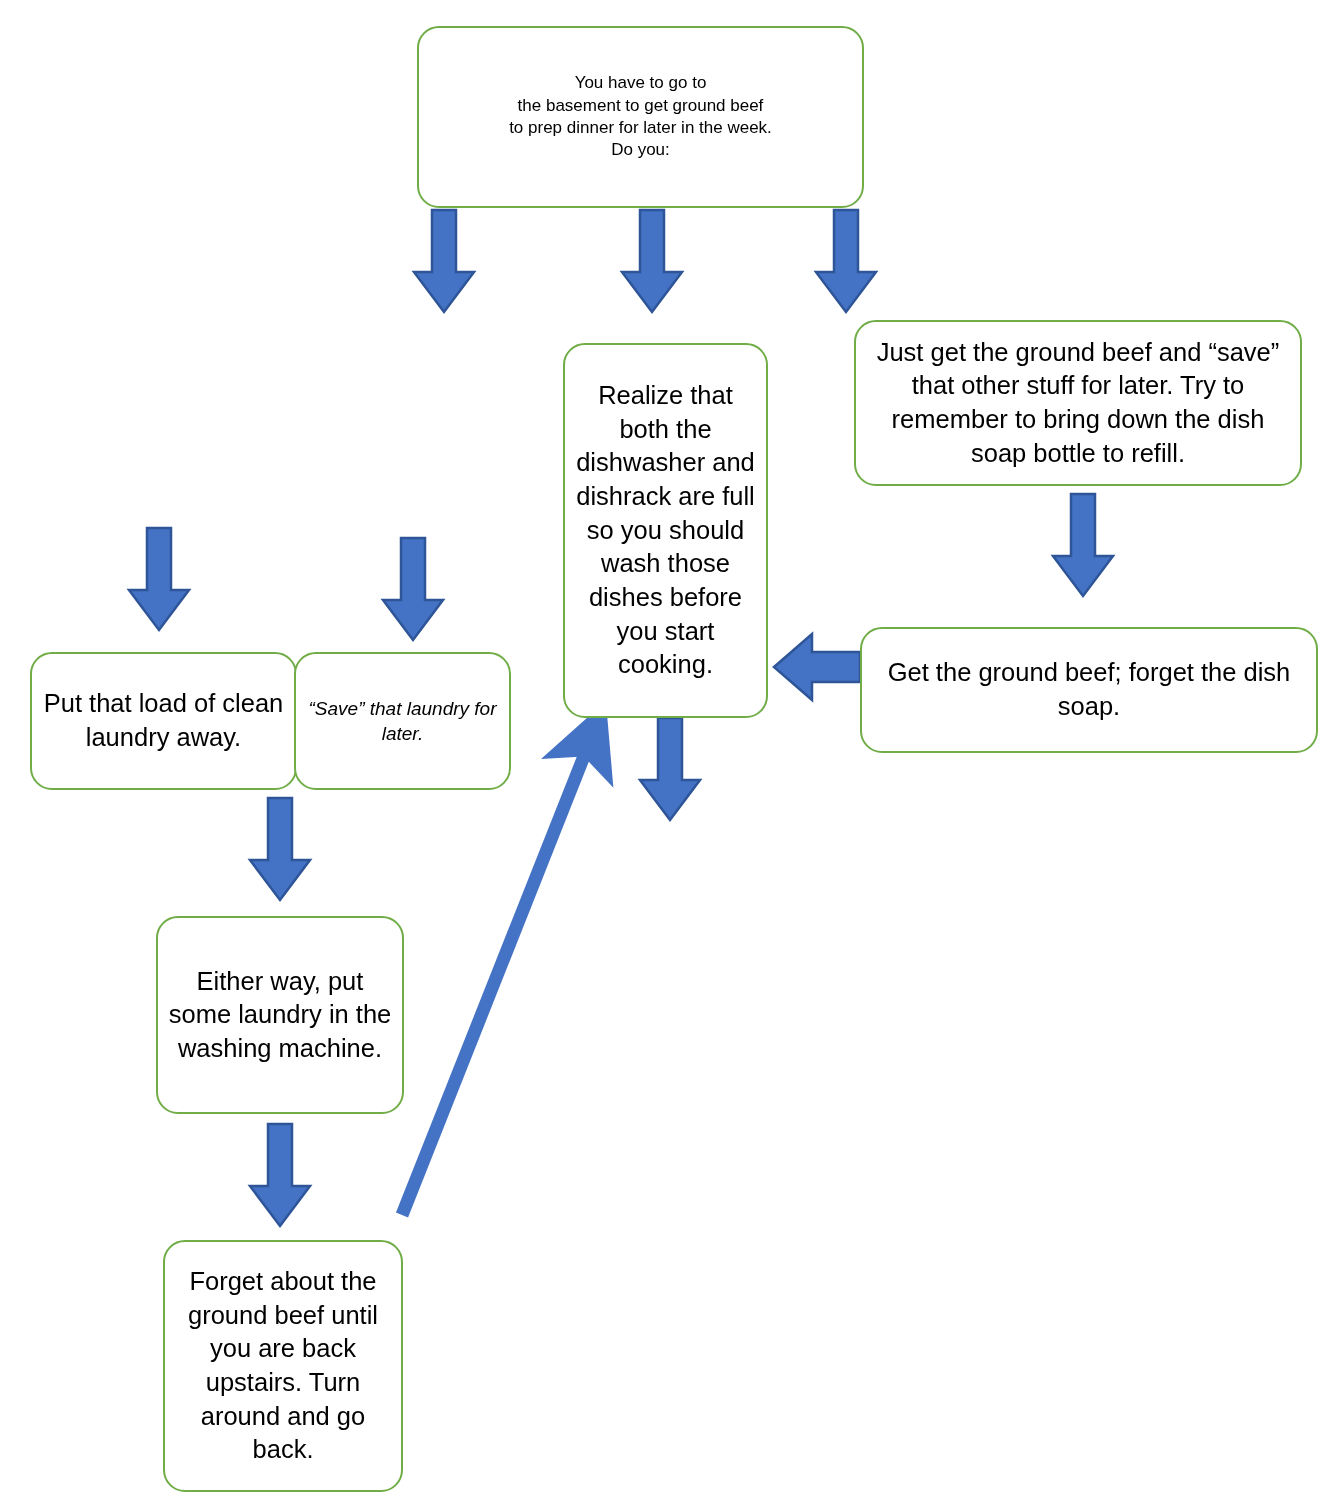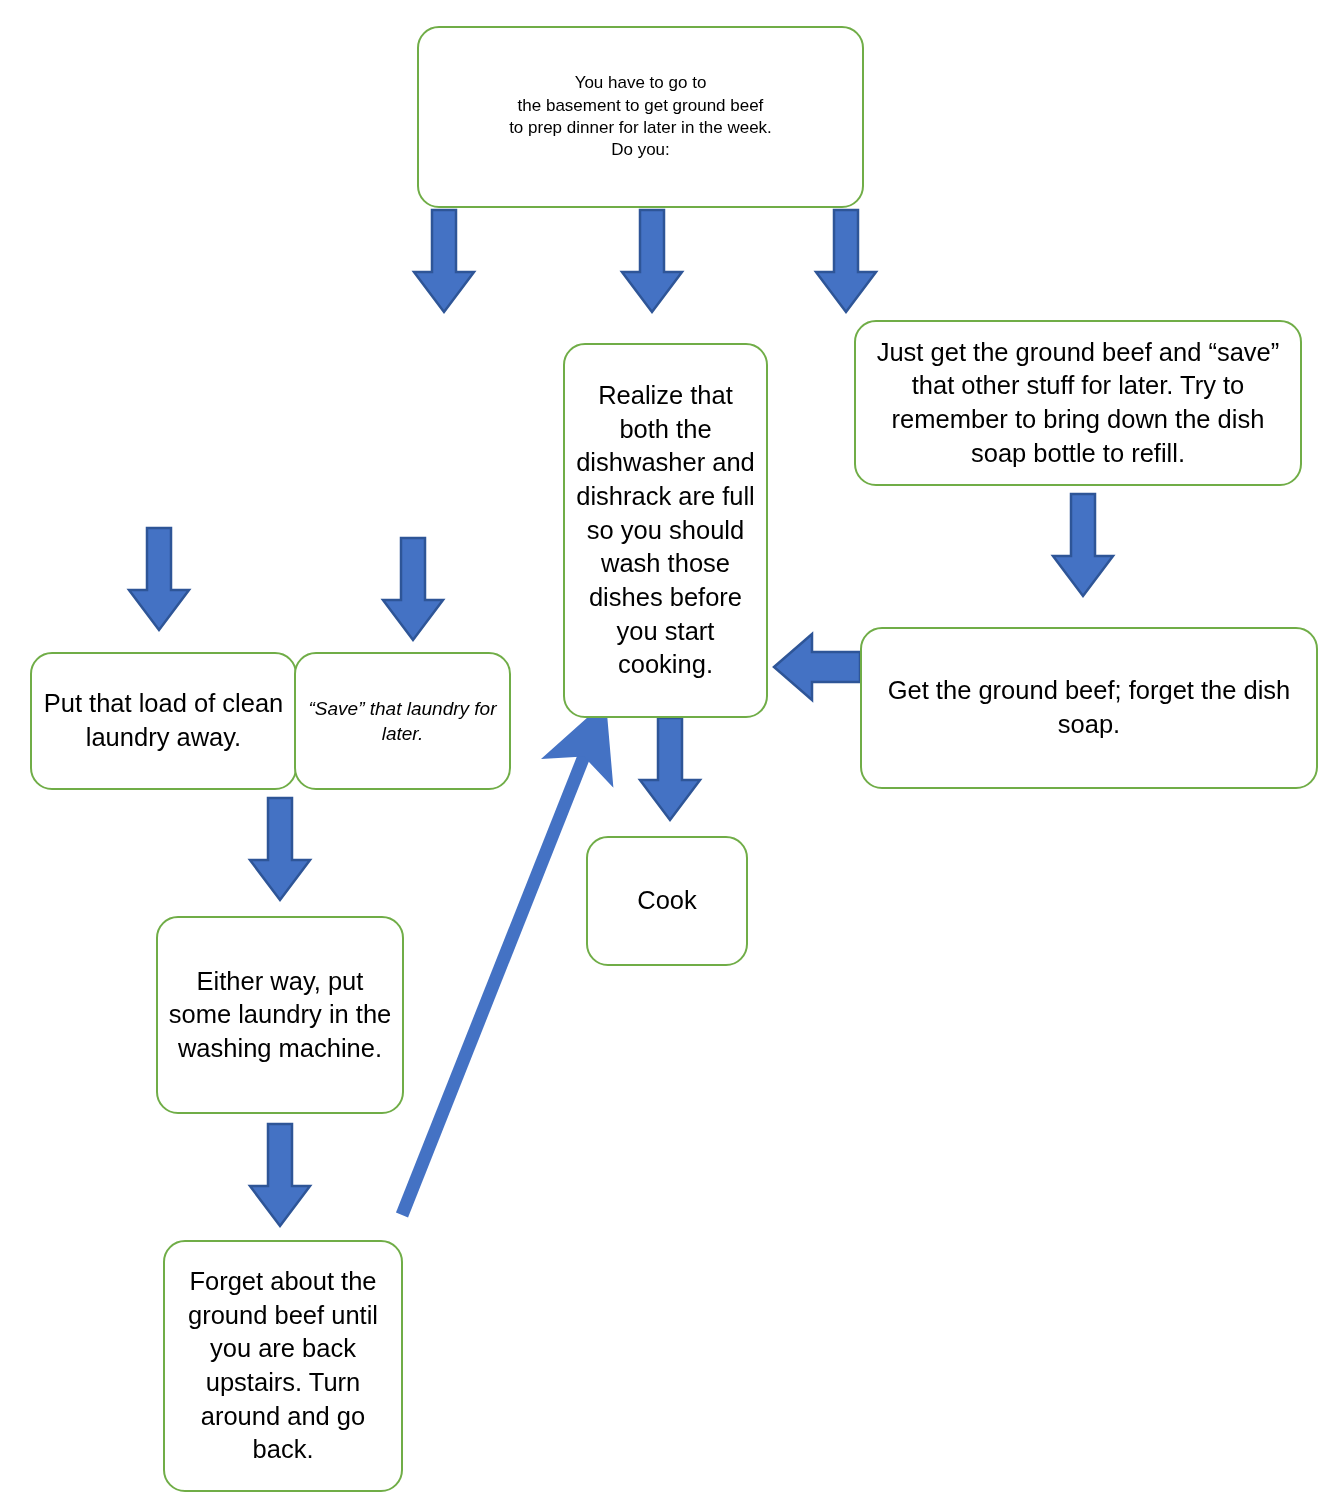--- a/index.html
+++ b/index.html
@@ -32,21 +32,21 @@
     padding: 6px 10px;
     white-space: pre-line;
     z-index: 2;
   }
   .n-start     { left: 417px;  top: 26px;   width: 447px;  height: 182px;  font-size: 17px; }
   .n-upstairs  { left: 2px;    top: 312px;  width: 460px;  height: 205px;  font-size: 25.5px; }
   .n-realize   { left: 563px;  top: 343px;  width: 205px;  height: 375px;  font-size: 25.5px; }
   .n-justget   { left: 854px;  top: 320px;  width: 448px;  height: 166px;  font-size: 25.5px; }
   .n-putaway   { left: 30px;   top: 652px;  width: 267px;  height: 138px;  font-size: 25.5px; }
   .n-savelaund { left: 294px;  top: 652px;  width: 217px;  height: 138px;  font-size: 19px; font-style: italic; }
-  .n-getbeef   { left: 860px;  top: 627px;  width: 458px;  height: 162px;  font-size: 25.5px; justify-content: center; }
+  .n-getbeef   { left: 860px;  top: 627px;  width: 458px;  height: 126px;  font-size: 25.5px; justify-content: center; }
   .n-cook      { left: 586px;  top: 836px;  width: 162px;  height: 130px;  font-size: 25.5px; }
   .n-eitherway { left: 156px;  top: 916px;  width: 248px;  height: 198px;  font-size: 25.5px; text-align: center; }
   .n-forget    { left: 163px;  top: 1240px; width: 240px;  height: 252px;  font-size: 25.5px; }
 
   .arrow {
     position: absolute;
     z-index: 1;
   }
   .arrow svg { display: block; overflow: visible; }
 
@@ -149,23 +149,20 @@
   </div>
 
   <div class="node n-savelaund">
     <span>“Save” that laundry for later.</span>
   </div>
 
   <div class="node n-getbeef">
     <span>Get the ground beef; forget the dish soap.</span>
   </div>
 
-  <div class="node n-cook">
-    <span>Cook</span>
-  </div>
 
   <div class="node n-eitherway">
     <span>Either way, put some laundry in the washing machine.</span>
   </div>
 
   <div class="node n-forget">
     <span>Forget about the ground beef until you are back upstairs. Turn around and go back.</span>
   </div>
 
 </div>

